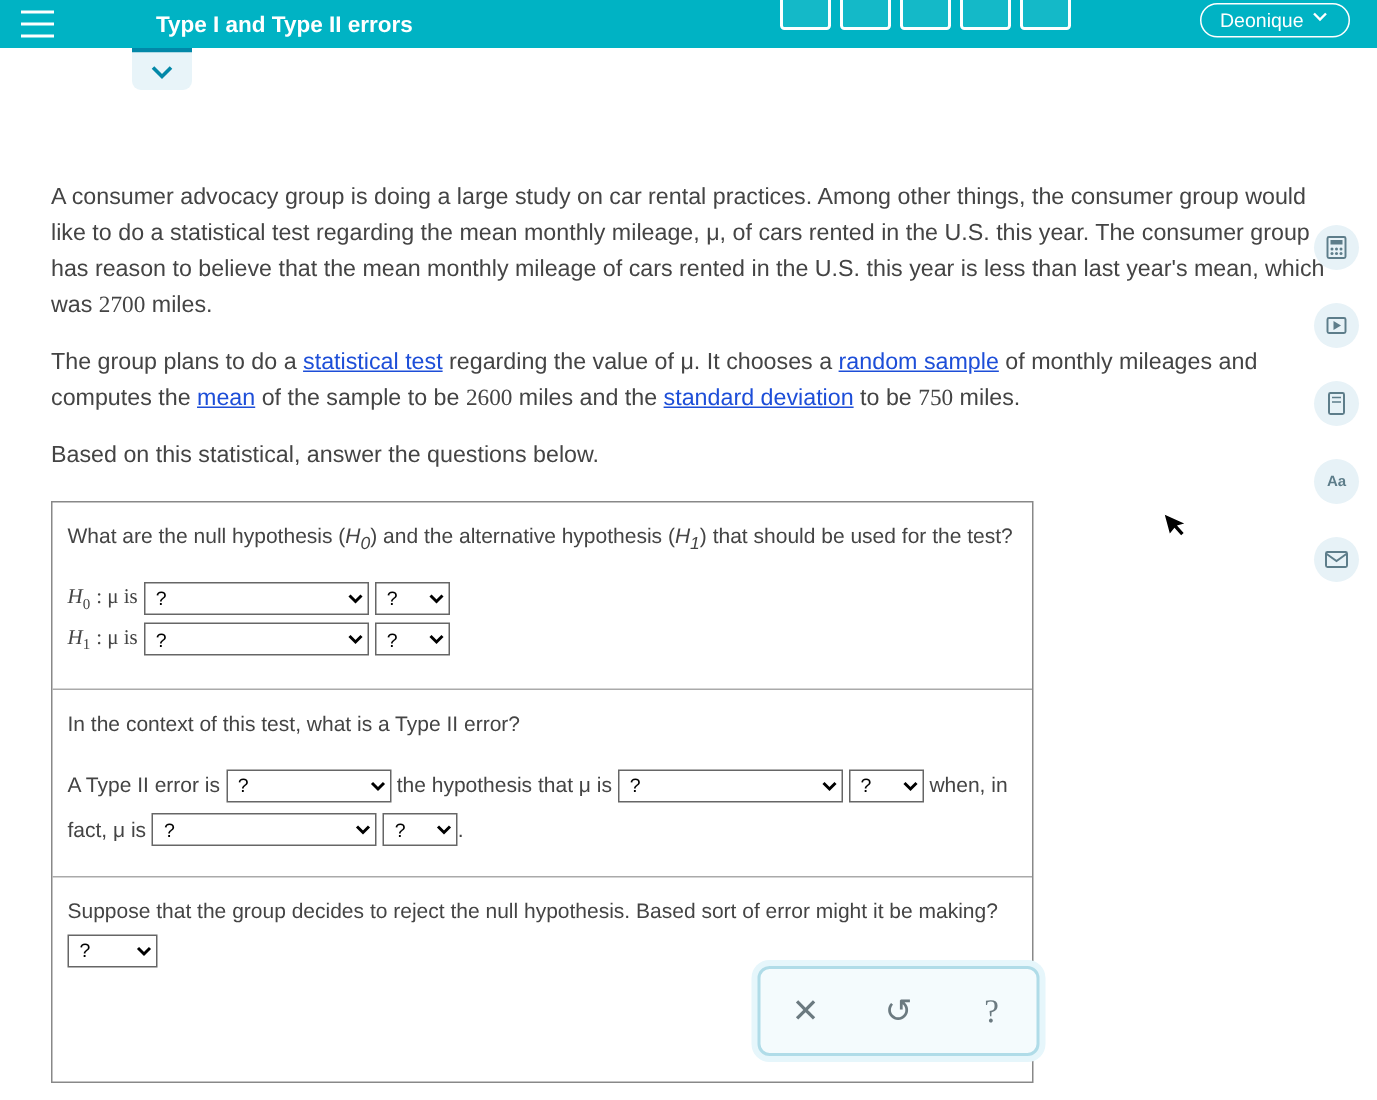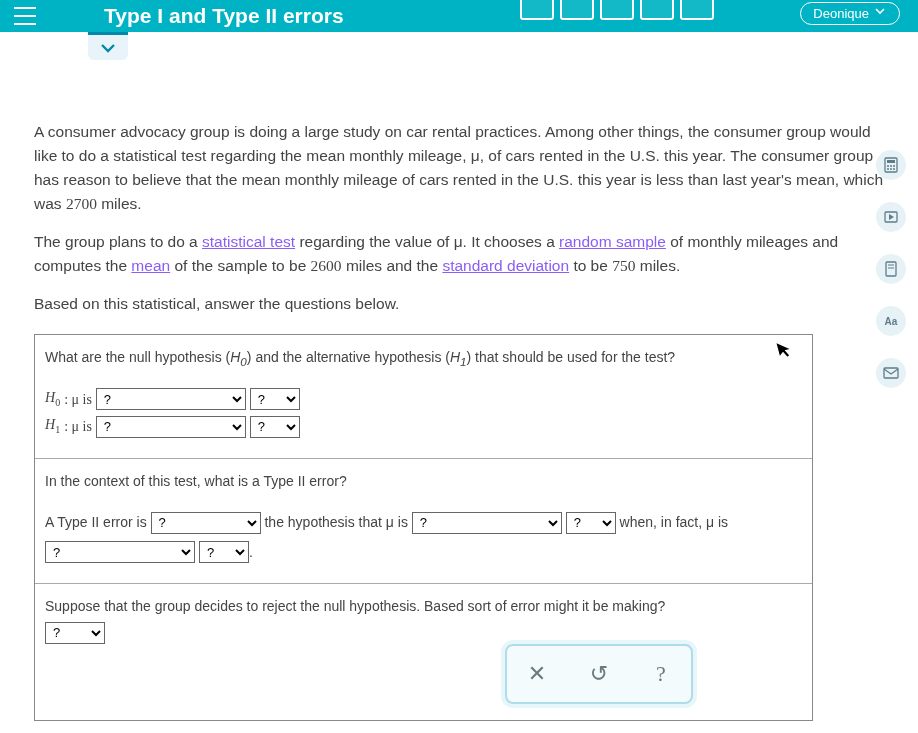--- a/index.html
+++ b/index.html
@@ -21,21 +21,21 @@
   gap: 18px;
   color: #fff;
   position: relative;
 }
 .menu-btn {
   width: 22px; height: 18px;
   display: flex; flex-direction: column; justify-content: space-between;
   cursor: pointer;
 }
 .menu-btn span { height: 2px; background: #fff; }
-.title { font-size: 21px; font-weight: 600; margin-left: 50px; }
+.title { font-size: 15px; font-weight: 600; margin-left: 50px; }
 .user-pill {
   position: absolute; right: 18px; top: 2px;
   border: 1.5px solid #fff; border-radius: 14px;
   padding: 3px 14px 3px 12px; font-size: 13px; color: #fff;
   display: flex; align-items: flex-start; gap: 6px;
 }
 .top-boxes {
   position: absolute; left: 520px; top: -4px; display: flex; gap: 6px;
 }
 .top-boxes span {
@@ -44,30 +44,30 @@
 }
 .chev-tab {
   position: absolute; left: 88px; top: 32px;
   width: 40px; height: 28px; background: #e8f4f9;
   display: flex; align-items: center; justify-content: center;
   border-radius: 0 0 6px 6px; border-top: 3px solid #0288a8;
 }
 .chev-tab svg { stroke: #0288a8; }
 .content { padding: 60px 34px 0 34px; font-size: 15.5px; line-height: 1.55; margin-top: 28px; }
 .content p { margin-bottom: 14px; }
-.termlink { color: #8b5cf6; text-decoration: underline; cursor: pointer; }
+.termlink { color: #1d4ed8; text-decoration: underline; cursor: pointer; }
 .numspan { font-family: Georgia, serif; }
 .question-box {
-  border: 1px solid #888; margin-top: 18px; width: 779px;
+  border: 1px solid #888; margin-top: 18px; width: 655px;
   font-size: 14px;
 }
 .qsection { border-bottom: 1px solid #aaa; padding: 12px 10px 16px 10px; }
 .qsection:last-child { border-bottom: none; padding-bottom: 76px; }
 .qprompt { margin-bottom: 16px; }
-.hypline { font-family: Georgia, 'Times New Roman', serif; font-style: italic; margin-bottom: 4px; display: flex; align-items: flex-end; gap: 4px; }
+.hypline { font-family: Georgia, 'Times New Roman', serif; font-style: italic; margin-bottom: 4px; display: flex; align-items: flex-start; gap: 4px; }
 .hypline sub { font-size: 10px; font-style: normal; }
 select {
   font-family: Arial, sans-serif; font-size: 13px;
   border: 1px solid #666; background: #fff; padding: 1px 3px;
   height: 22px;
 }
 .sel-wide { width: 150px; }
 .sel-med { width: 110px; }
 .sel-sm { width: 50px; }
 .sel-xs { width: 60px; }

